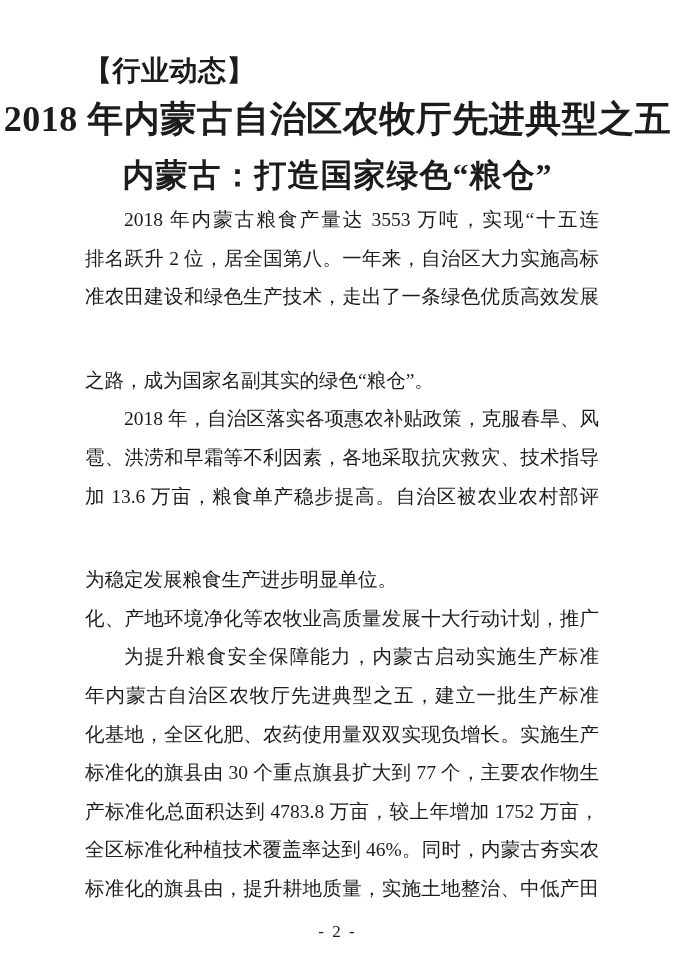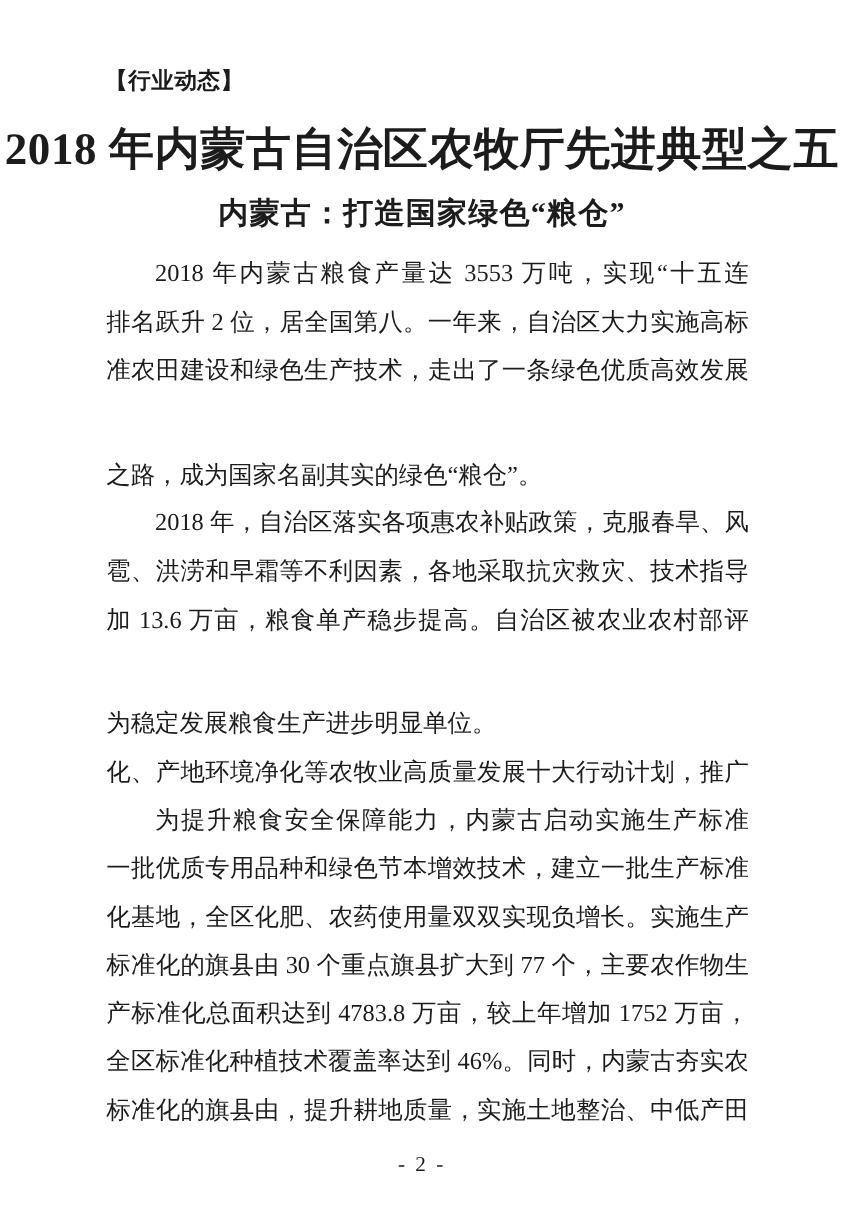--- a/index.html
+++ b/index.html
@@ -14,21 +14,21 @@
     background: #ffffff;
     color: #1c1c1c;
     font-family: "Liberation Serif", serif;
     overflow: hidden;
   }
   .section-header {
     position: absolute;
     left: 84px;
     top: 52px;
     font-family: Liberation Mono, monospace;
-    font-size: 18px;
+    font-size: 28px;
     font-weight: 600;
     letter-spacing: 0.5px;
     white-space: nowrap;
   }
   .doc-title {
     position: absolute;
     left: 0;
     right: 0;
     top: 95px;
     margin: 0;
@@ -38,21 +38,21 @@
     letter-spacing: 0.5px;
     white-space: nowrap;
   }
   .doc-subtitle {
     position: absolute;
     left: 0;
     right: 0;
     top: 154px;
     margin: 0;
     text-align: center;
-    font-size: 24px;
+    font-size: 32px;
     font-weight: bold;
     letter-spacing: 1px;
     white-space: nowrap;
   }
   .body-text {
     position: absolute;
     left: 85px;
     top: 201px;
     width: 514px;
     font-size: 19.5px;
@@ -95,21 +95,21 @@
       <div class="body-line indent">2018 年内蒙古粮食产量达 3553 万吨，实现“十五连丰”，</div>
       <div class="body-line">排名跃升 2 位，居全国第八。一年来，自治区大力实施高标</div>
       <div class="body-line">准农田建设和绿色生产技术，走出了一条绿色优质高效发展</div>
       <div class="body-line para-end">之路，成为国家名副其实的绿色“粮仓”。</div>
       <div class="body-line indent">2018 年，自治区落实各项惠农补贴政策，克服春旱、风</div>
       <div class="body-line">雹、洪涝和早霜等不利因素，各地采取抗灾救灾、技术指导</div>
       <div class="body-line">加 13.6 万亩，粮食单产稳步提高。自治区被农业农村部评</div>
       <div class="body-line para-end">为稳定发展粮食生产进步明显单位。</div>
       <div class="body-line">化、产地环境净化等农牧业高质量发展十大行动计划，推广</div>
       <div class="body-line indent">为提升粮食安全保障能力，内蒙古启动实施生产标准</div>
-      <div class="body-line">一批优质专用品种和绿色节本增效技术，建立一批生产标准</div>
+      <div class="body-line">年内蒙古自治区农牧厅先进典型之五，建立一批生产标准</div>
       <div class="body-line">化基地，全区化肥、农药使用量双双实现负增长。实施生产</div>
       <div class="body-line">标准化的旗县由 30 个重点旗县扩大到 77 个，主要农作物生</div>
       <div class="body-line">产标准化总面积达到 4783.8 万亩，较上年增加 1752 万亩，</div>
       <div class="body-line">全区标准化种植技术覆盖率达到 46%。同时，内蒙古夯实农</div>
       <div class="body-line">标准化的旗县由，提升耕地质量，实施土地整治、中低产田</div>
     </div>
 
   <div class="page-footer">- 2 -</div>
 </div>
 

